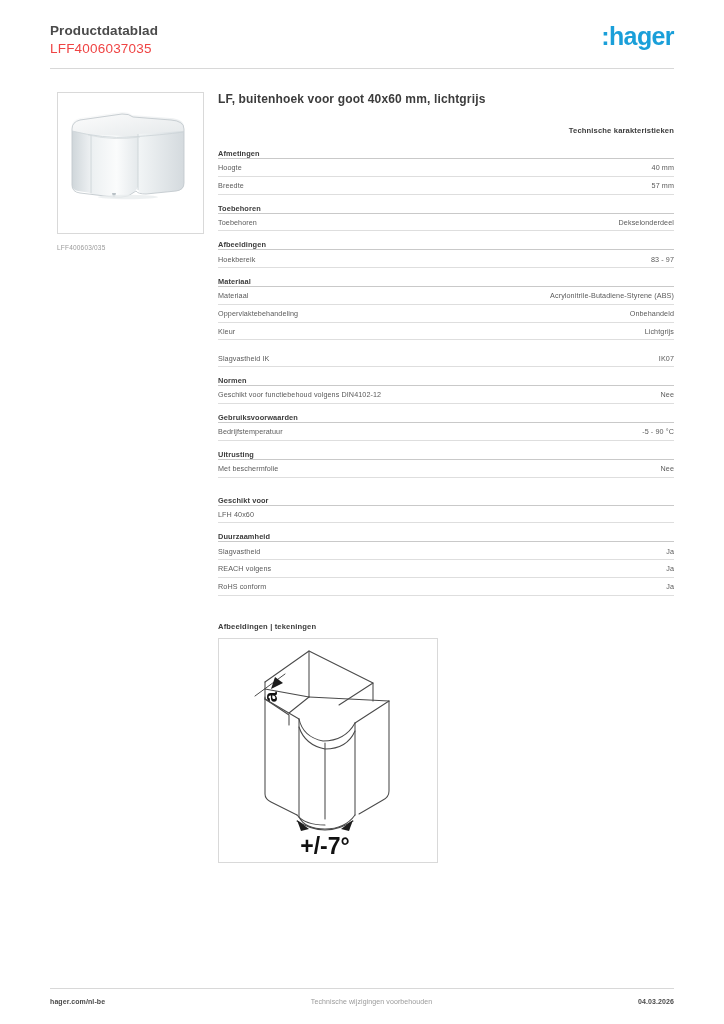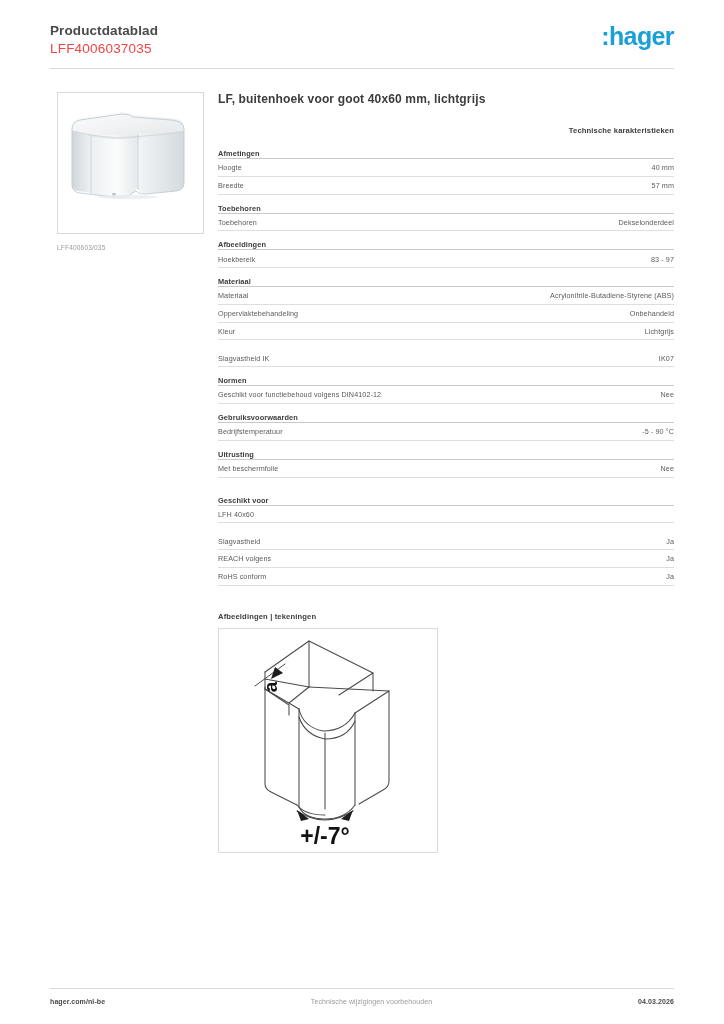--- a/index.html
+++ b/index.html
@@ -331,20 +331,21 @@
             <span class="v">Nee</span>
           </div>
         </div>
         <div class="group spaced">
           <div class="group-head">Geschikt voor</div>
           <div class="row noval">
             <span class="k">LFH 40x60</span>
           </div>
         </div>
         <div class="group">
+          <div class="group-head">Duurzaamheid</div>
           <div class="row">
             <span class="k">Slagvastheid</span>
             <span class="v">Ja</span>
           </div>
           <div class="row">
             <span class="k">REACH volgens</span>
             <span class="v">Ja</span>
           </div>
           <div class="row">
             <span class="k">RoHS conform</span>

